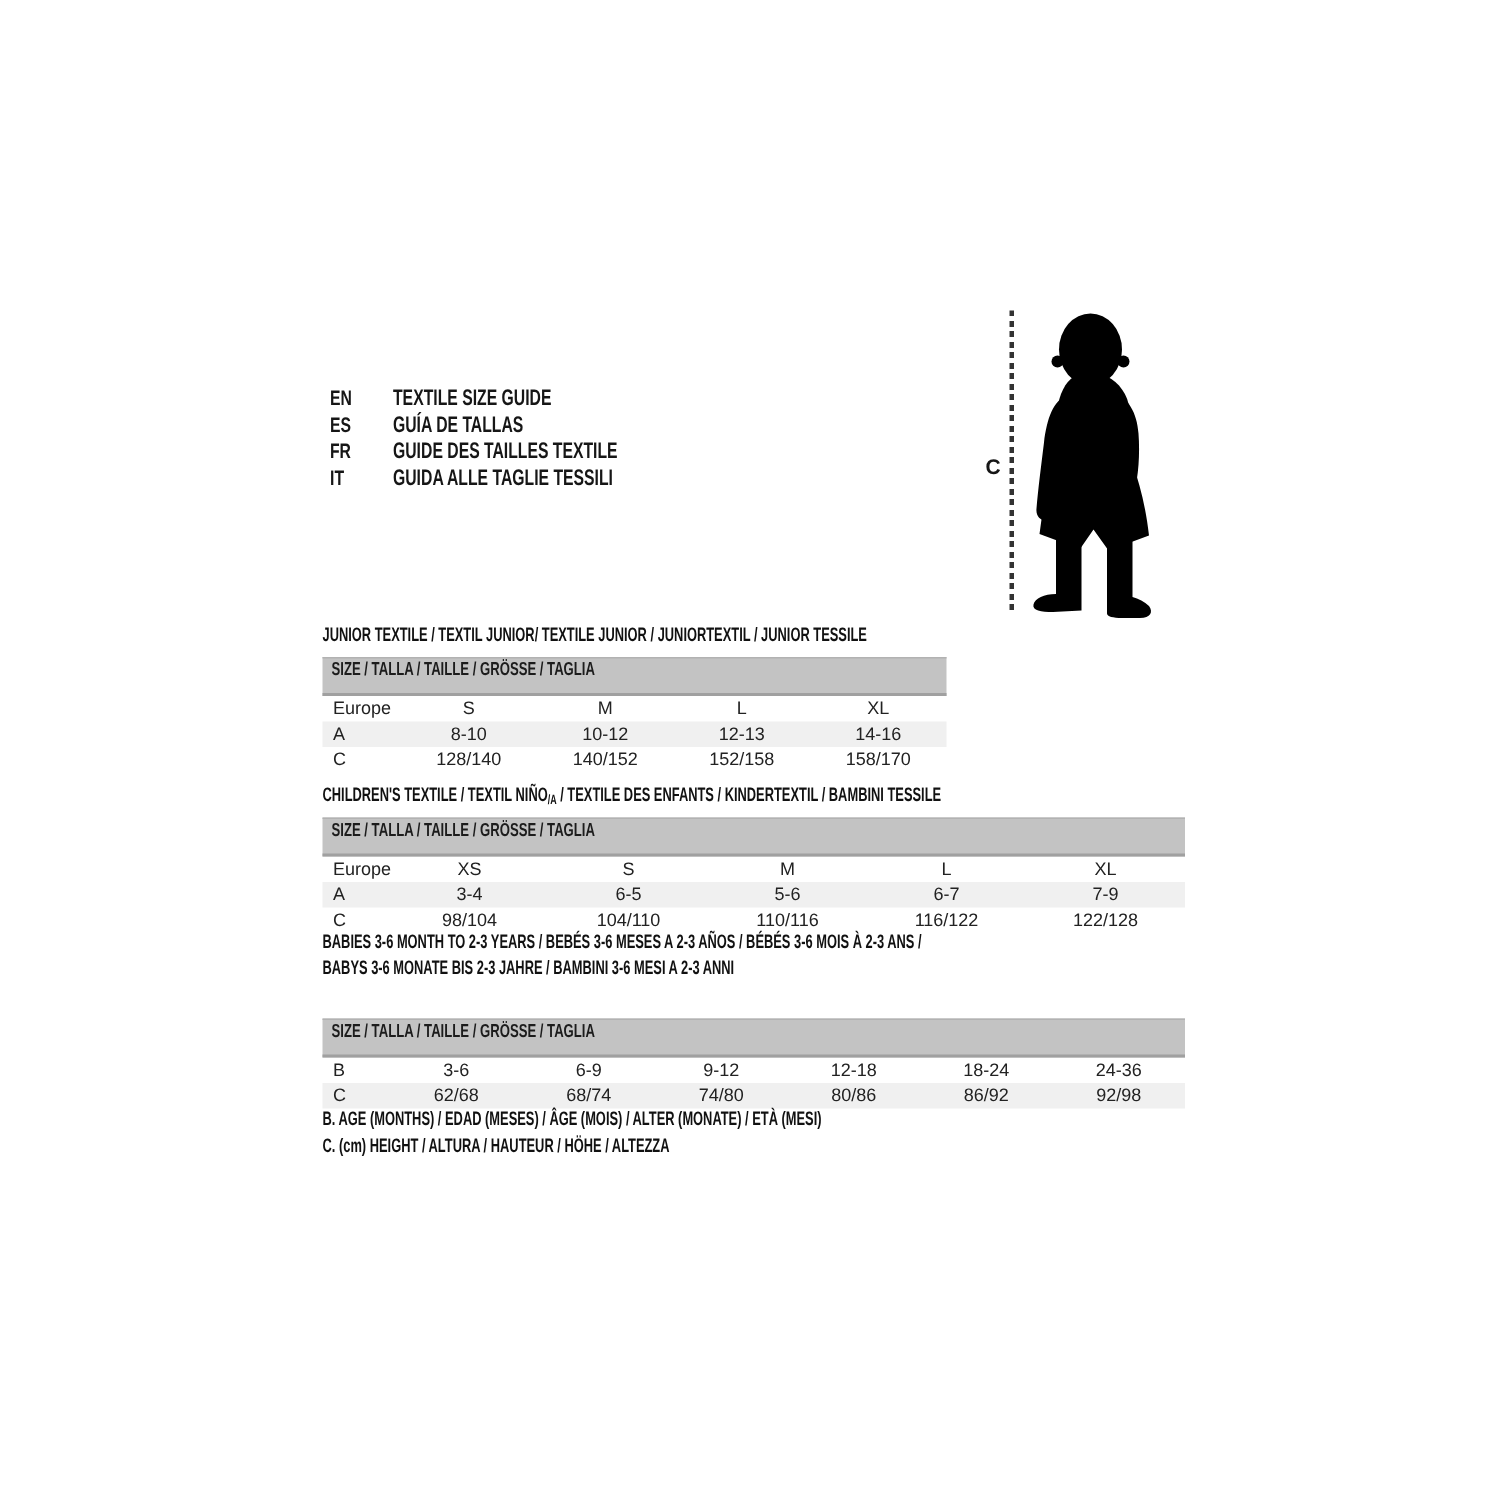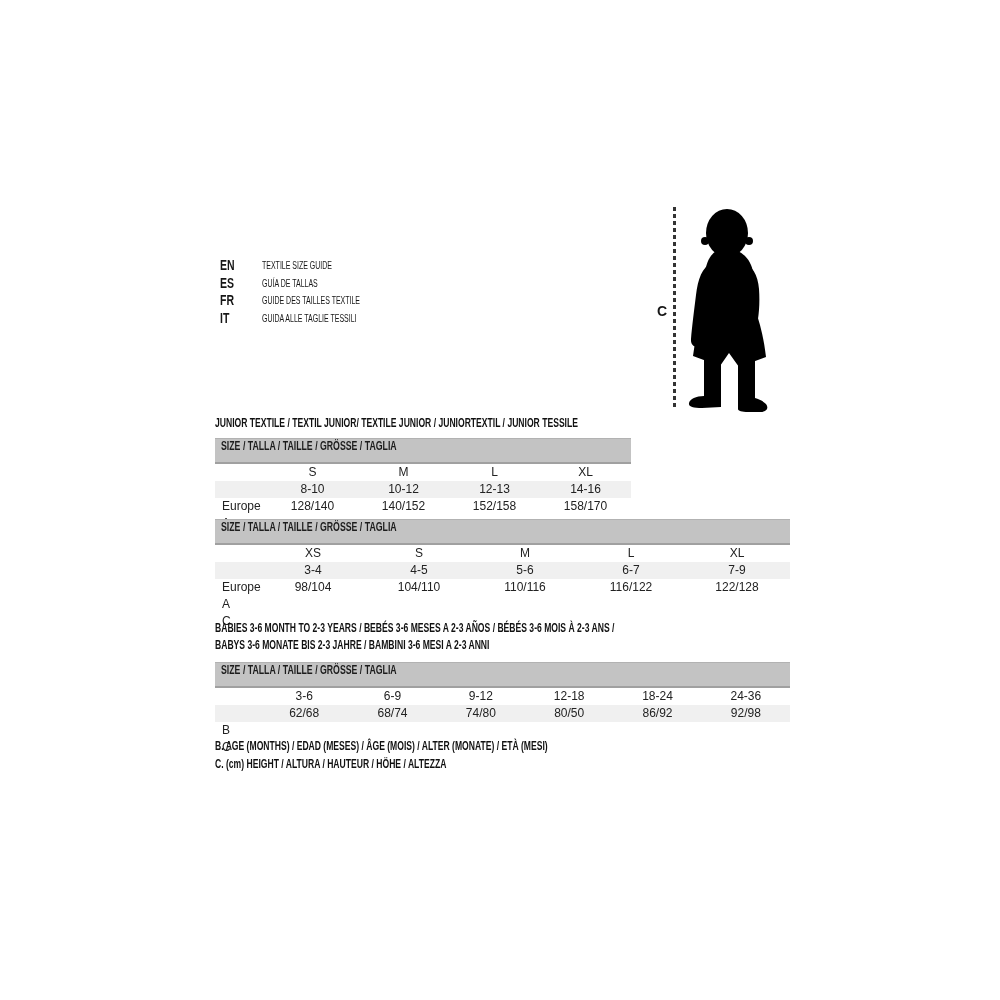--- a/index.html
+++ b/index.html
@@ -9,49 +9,49 @@
   .canvas { position:relative; width:1000px; height:1000px; background:#ffffff; overflow:hidden; }
 
   
   .cond { display:inline-block; white-space:nowrap; transform-origin:0 50%; }
 
   
   .lang-block { position:absolute; left:220px; top:213px;margin-top:44px; }
   .lang-row { display:flex; line-height:17.5px; height:17.5px; align-items:center; }
   .lang-code { width:42px; font-weight:bold; font-size:14px; color:#161616; }
   .lang-code .cond { transform:scaleX(0.75); }
-  .lang-title { font-weight:normal; font-size:10px; color:#161616; }
+  .lang-title { font-weight:bold; font-size:15px; color:#161616; }
   .lang-title .cond { transform:scaleX(0.70); }
 
   
   .figure-area { position:absolute; left:0; top:0; }
   .height-dash { position:absolute; left:673px; top:207px; width:2.5px; height:201px;
                  background:repeating-linear-gradient(180deg,#333 0 4px,transparent 4px 7px); }
   .c-label { position:absolute; left:657px; top:303px; font-weight:bold; font-size:14px; color:#161616; }
   .toddler { position:absolute; left:682px; top:205px; }
 
   
   .tbl { position:absolute; color:#1a1a1a; }
   .t1 { left:215px; top:412px; width:416px; }
   .t2 { left:215px; top:519px; width:575px; }
   .t3 { left:215px; top:619px; width:575px; }
 
   .tbl-title { height:26px; line-height:16px; padding-top:3px; font-weight:bold; font-size:13px; color:#111; }
   .tbl-title .cond { transform:scaleX(0.66); }
   .t3 .tbl-title { height:17px; padding-top:0; line-height:17px; }
-  .t3 .tbl-title.second { margin-bottom:9px; }
+  .t3 .tbl-title.second { margin-bottom:26px; }
   .subsc { font-size:9px; vertical-align:-2px; }
 
   .size-bar { height:26px; line-height:15px; background:#c3c3c3; border-top:1px solid #b2b2b2;
               border-bottom:2px solid #a0a0a0; padding-left:6px; font-weight:bold; font-size:12.5px; color:#1c1c1c; }
   .size-bar .cond { transform:scaleX(0.70); }
 
   .row { display:flex; height:17px; line-height:17px; font-size:12px; color:#222; }
   .row.alt { background:#f0f0f0; }
-  .lbl { padding-left:7px;margin-top:34px; }
+  .lbl { padding-left:7px; }
   .t1 .lbl { width:52px; }
   .t2 .lbl, .t3 .lbl { width:45px; }
   .cell { flex:1 1 0; text-align:center; }
 
   
   .legend { position:absolute; left:215px; top:737px; }
   .legend-line { height:17.5px; line-height:17.5px; font-weight:bold; font-size:13px; color:#111; }
   .legend-line .cond { transform:scaleX(0.66); }
 </style>
 </head>
@@ -114,33 +114,36 @@
     <div class="row">
       <span class="lbl">C</span>
       <span class="cell">128/140</span>
       <span class="cell">140/152</span>
       <span class="cell">152/158</span>
       <span class="cell">158/170</span>
     </div>
   </div>
 
   <div class="tbl t2">
+    <div class="tbl-title">
+      <span class="cond"><span>CHILDREN'S TEXTILE / TEXTIL NIÑO</span><span class="subsc">/A</span><span> / TEXTILE DES ENFANTS / KINDERTEXTIL / BAMBINI TESSILE</span></span>
+    </div>
     <div class="size-bar"><span class="cond">SIZE / TALLA / TAILLE / GRÖSSE / TAGLIA</span></div>
     <div class="row">
       <span class="lbl">Europe</span>
       <span class="cell">XS</span>
       <span class="cell">S</span>
       <span class="cell">M</span>
       <span class="cell">L</span>
       <span class="cell">XL</span>
     </div>
     <div class="row alt">
       <span class="lbl">A</span>
       <span class="cell">3-4</span>
-      <span class="cell">4-5</span>
+      <span class="cell">6-5</span>
       <span class="cell">5-6</span>
       <span class="cell">6-7</span>
       <span class="cell">7-9</span>
     </div>
     <div class="row">
       <span class="lbl">C</span>
       <span class="cell">98/104</span>
       <span class="cell">104/110</span>
       <span class="cell">110/116</span>
       <span class="cell">116/122</span>
@@ -159,21 +162,21 @@
       <span class="cell">9-12</span>
       <span class="cell">12-18</span>
       <span class="cell">18-24</span>
       <span class="cell">24-36</span>
     </div>
     <div class="row alt">
       <span class="lbl">C</span>
       <span class="cell">62/68</span>
       <span class="cell">68/74</span>
       <span class="cell">74/80</span>
-      <span class="cell">80/50</span>
+      <span class="cell">80/86</span>
       <span class="cell">86/92</span>
       <span class="cell">92/98</span>
     </div>
   </div>
 
   <div class="legend">
     <div class="legend-line"><span class="cond">B. AGE (MONTHS) / EDAD (MESES) / ÂGE (MOIS) / ALTER (MONATE) / ETÀ (MESI)</span></div>
     <div class="legend-line"><span class="cond">C. (cm) HEIGHT / ALTURA / HAUTEUR / HÖHE / ALTEZZA</span></div>
   </div>
 

